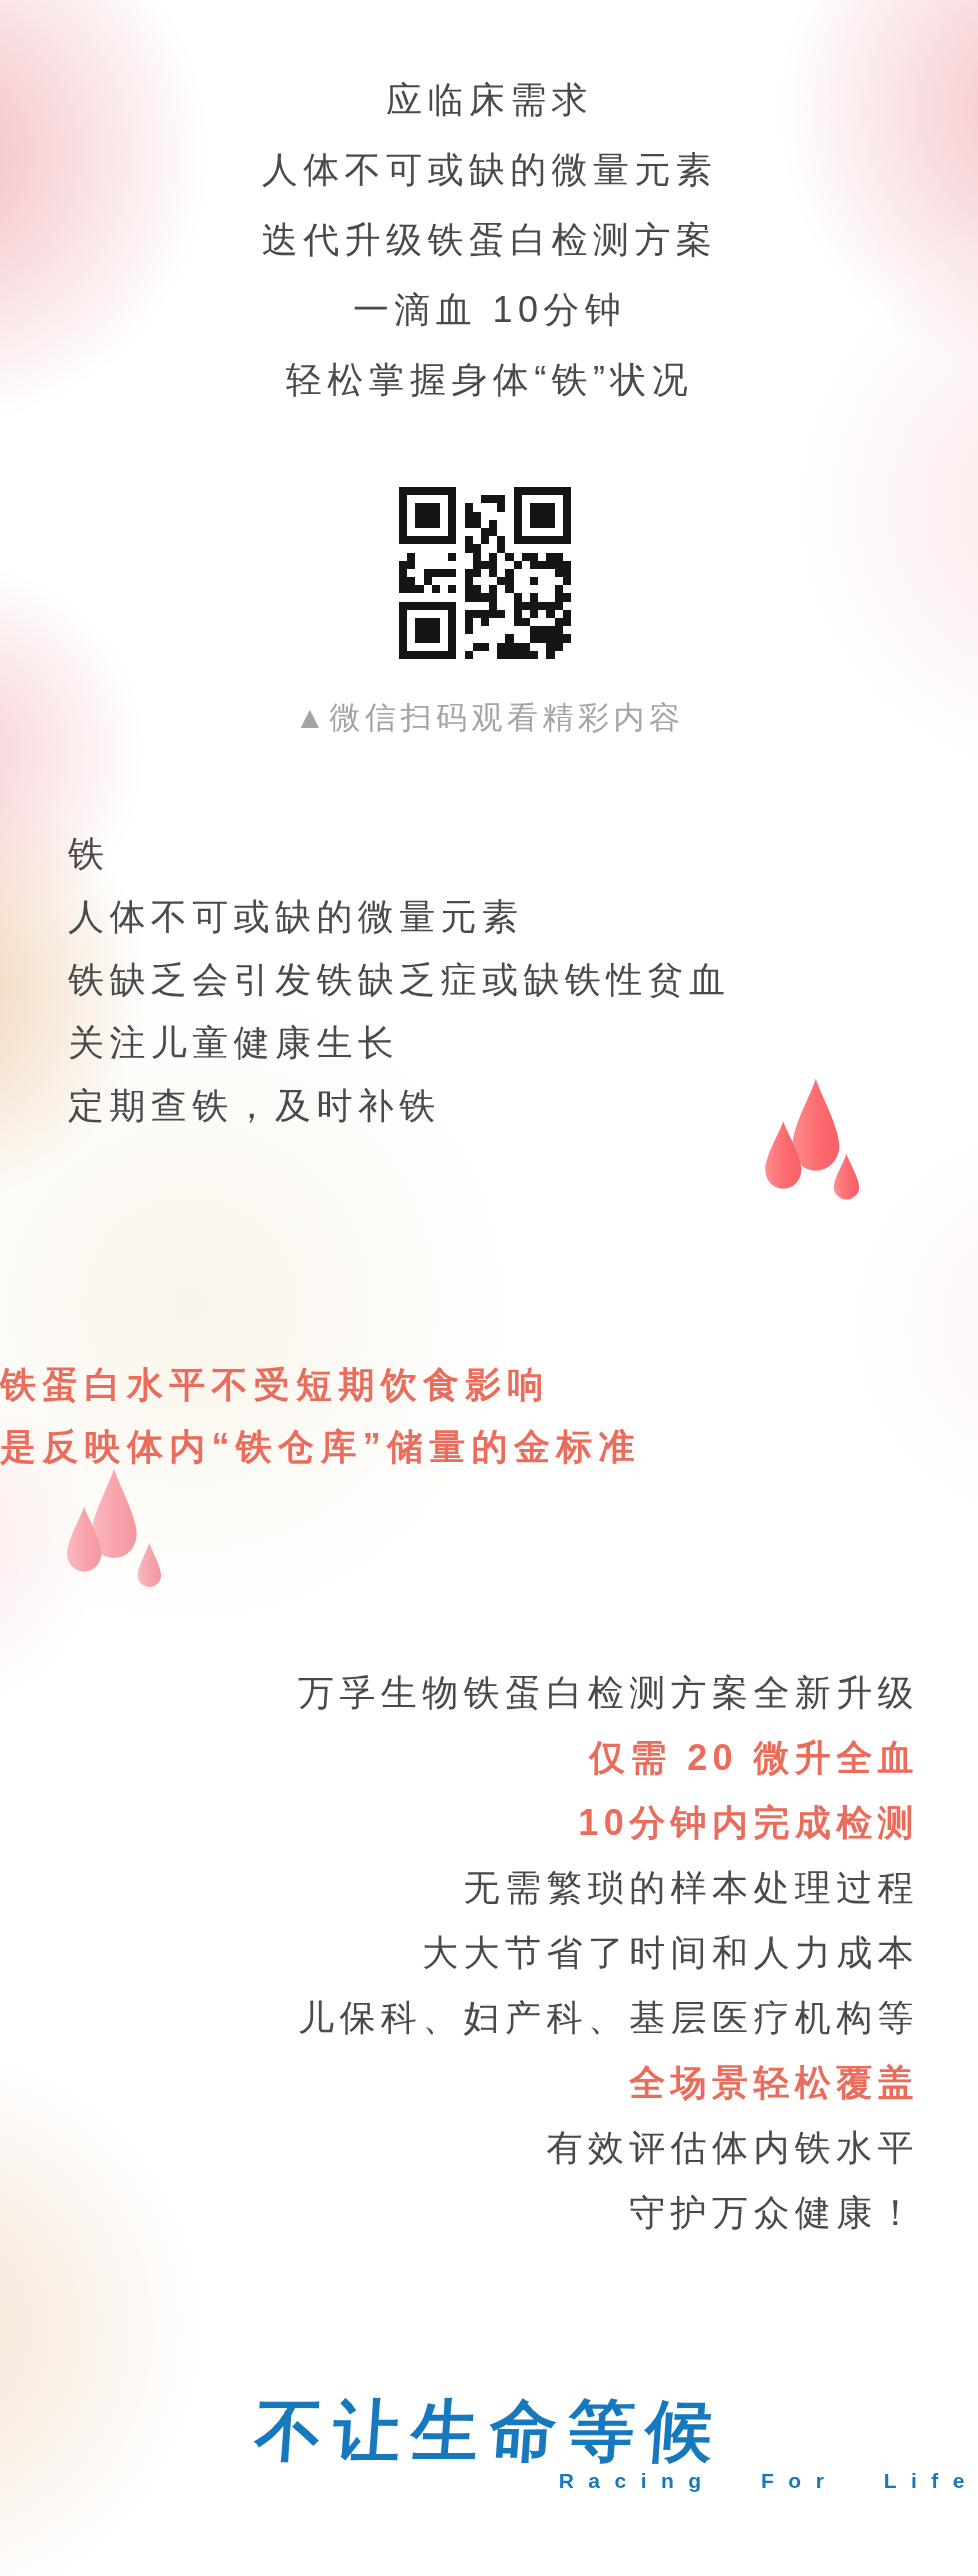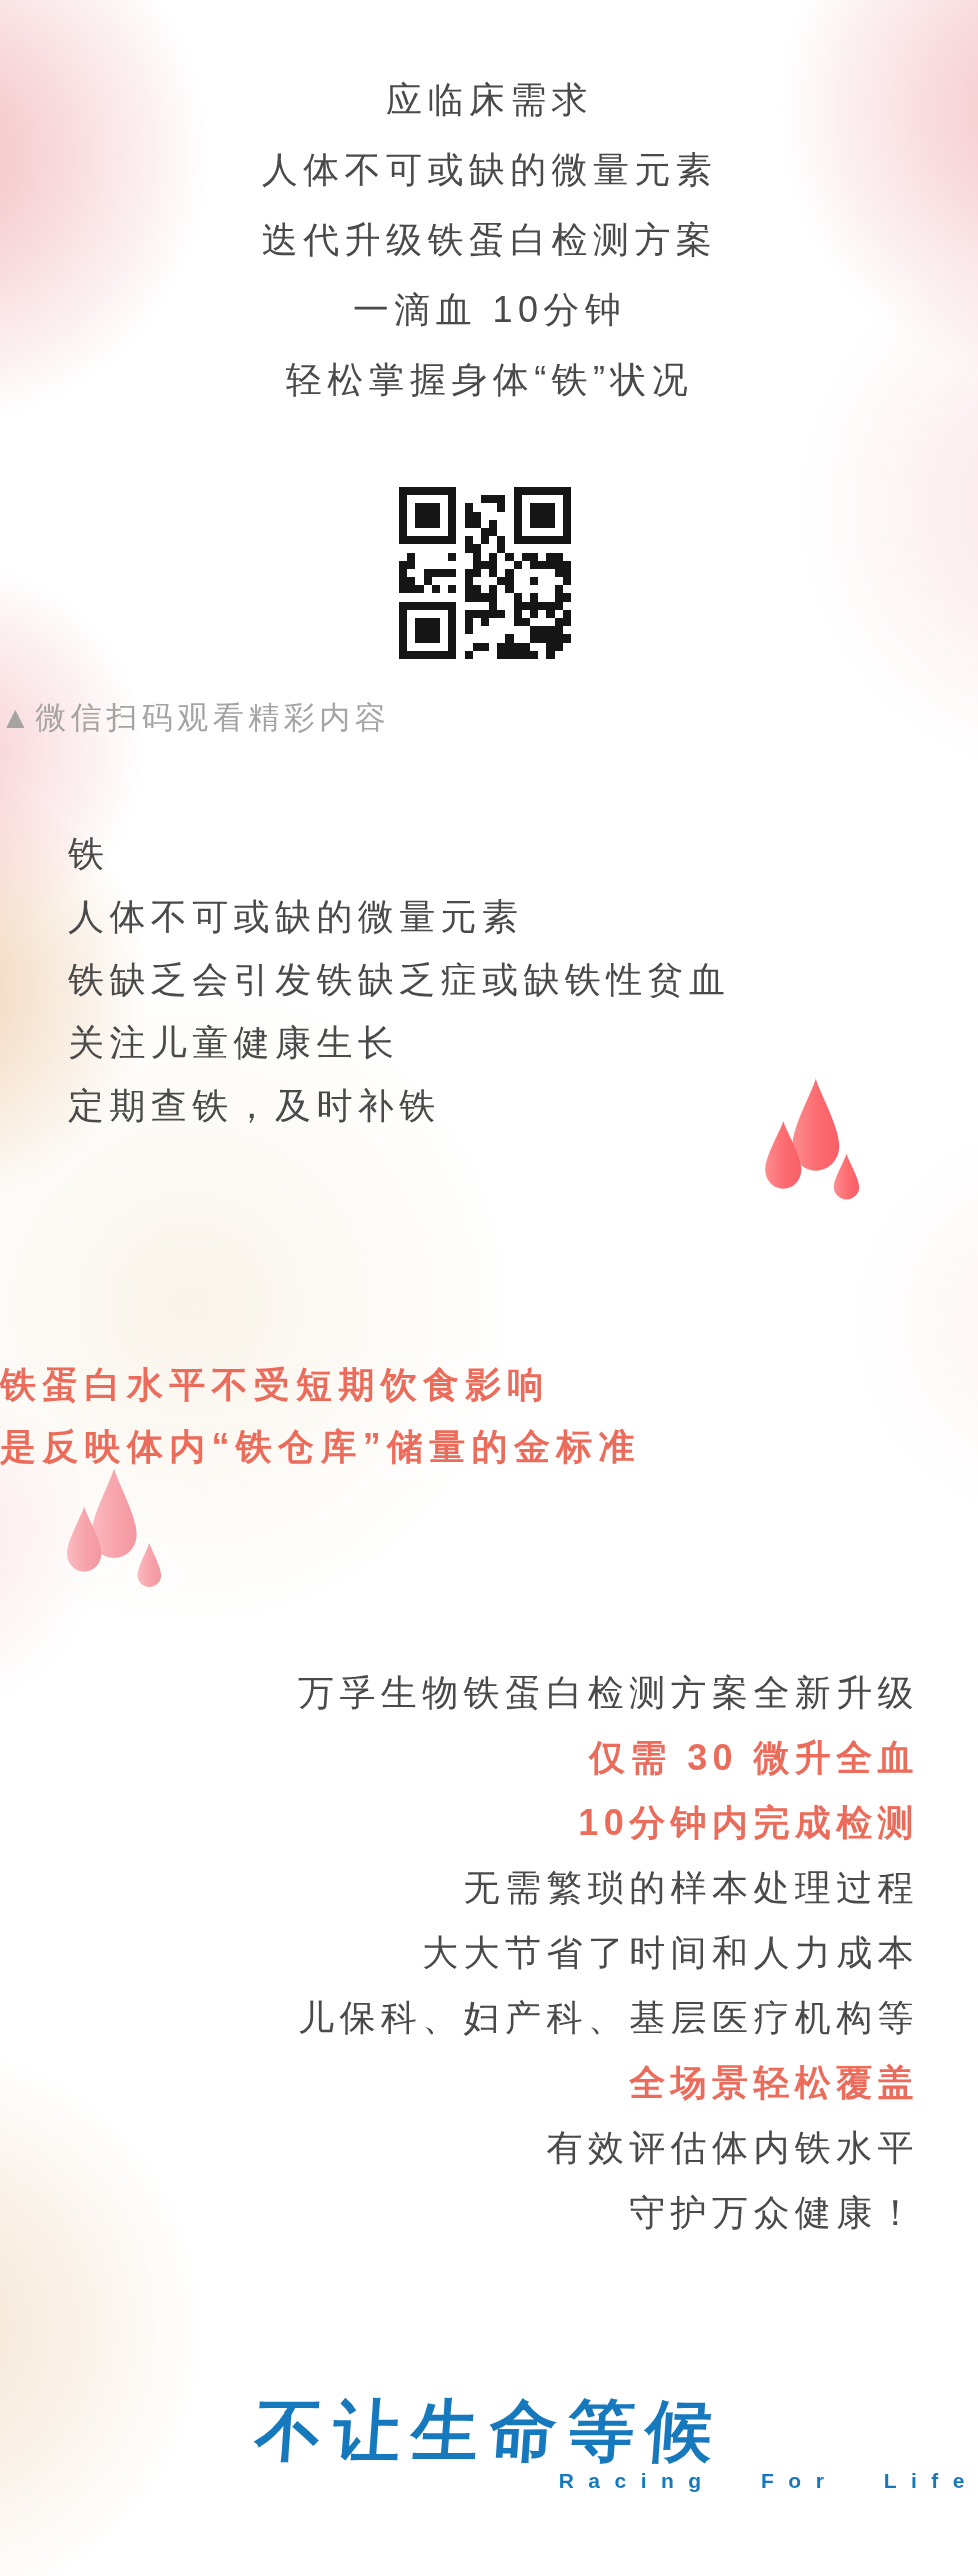--- a/index.html
+++ b/index.html
@@ -36,21 +36,21 @@
   }
   .qr-grid{
     width:171px;height:171px;
     display:grid;
     grid-template-columns:repeat(21,8.2px);
     grid-template-rows:repeat(21,8.2px);
   }
   .qr-grid .on{background:#151515;}
   .qr-caption{
     position:absolute;left:0;right:0;top:700px;
-    text-align:left;font-size:31px;line-height:36px;
+    text-align:center;font-size:31px;line-height:36px;
     color:#a6a3a3;letter-spacing:4.5px;
   }
   
   .iron{
     position:absolute;left:68px;top:822px;
     text-align:left;font-size:36px;line-height:63px;
     color:#4a4a4a;
   }
   
   .highlight{
@@ -581,21 +581,21 @@
           <stop offset="1" stop-color="#f497a0"></stop>
       </linearGradient>
     </defs>
     <path fill="url(#gp)" d="M52 8 C56 23 77 60 77 81 A25 26 0 1 1 27 81 C27 60 48 23 52 8 Z"></path>
     <path fill="url(#gp)" d="M19 50 C22 61 38 87 38 102 A19 20 0 1 1 0 102 C0 87 16 61 19 50 Z"></path>
     <path fill="url(#gp)" d="M91 90 C93 98 104 116 104 126 A13 13 0 1 1 78 126 C78 116 89 98 91 90 Z"></path>
   </svg>
 
   <div class="upgrade cjk" id="upgrade">
       <div>万孚生物铁蛋白检测方案全新升级</div>
-      <div class="accent">仅需 30 微升全血</div>
+      <div class="accent">仅需 20 微升全血</div>
       <div class="accent">10分钟内完成检测</div>
       <div>无需繁琐的样本处理过程</div>
       <div>大大节省了时间和人力成本</div>
       <div>儿保科、妇产科、基层医疗机构等</div>
       <div class="accent">全场景轻松覆盖</div>
       <div>有效评估体内铁水平</div>
       <div>守护万众健康！</div>
     </div>
 
   <div class="logo-cn">不让生命等候</div>

